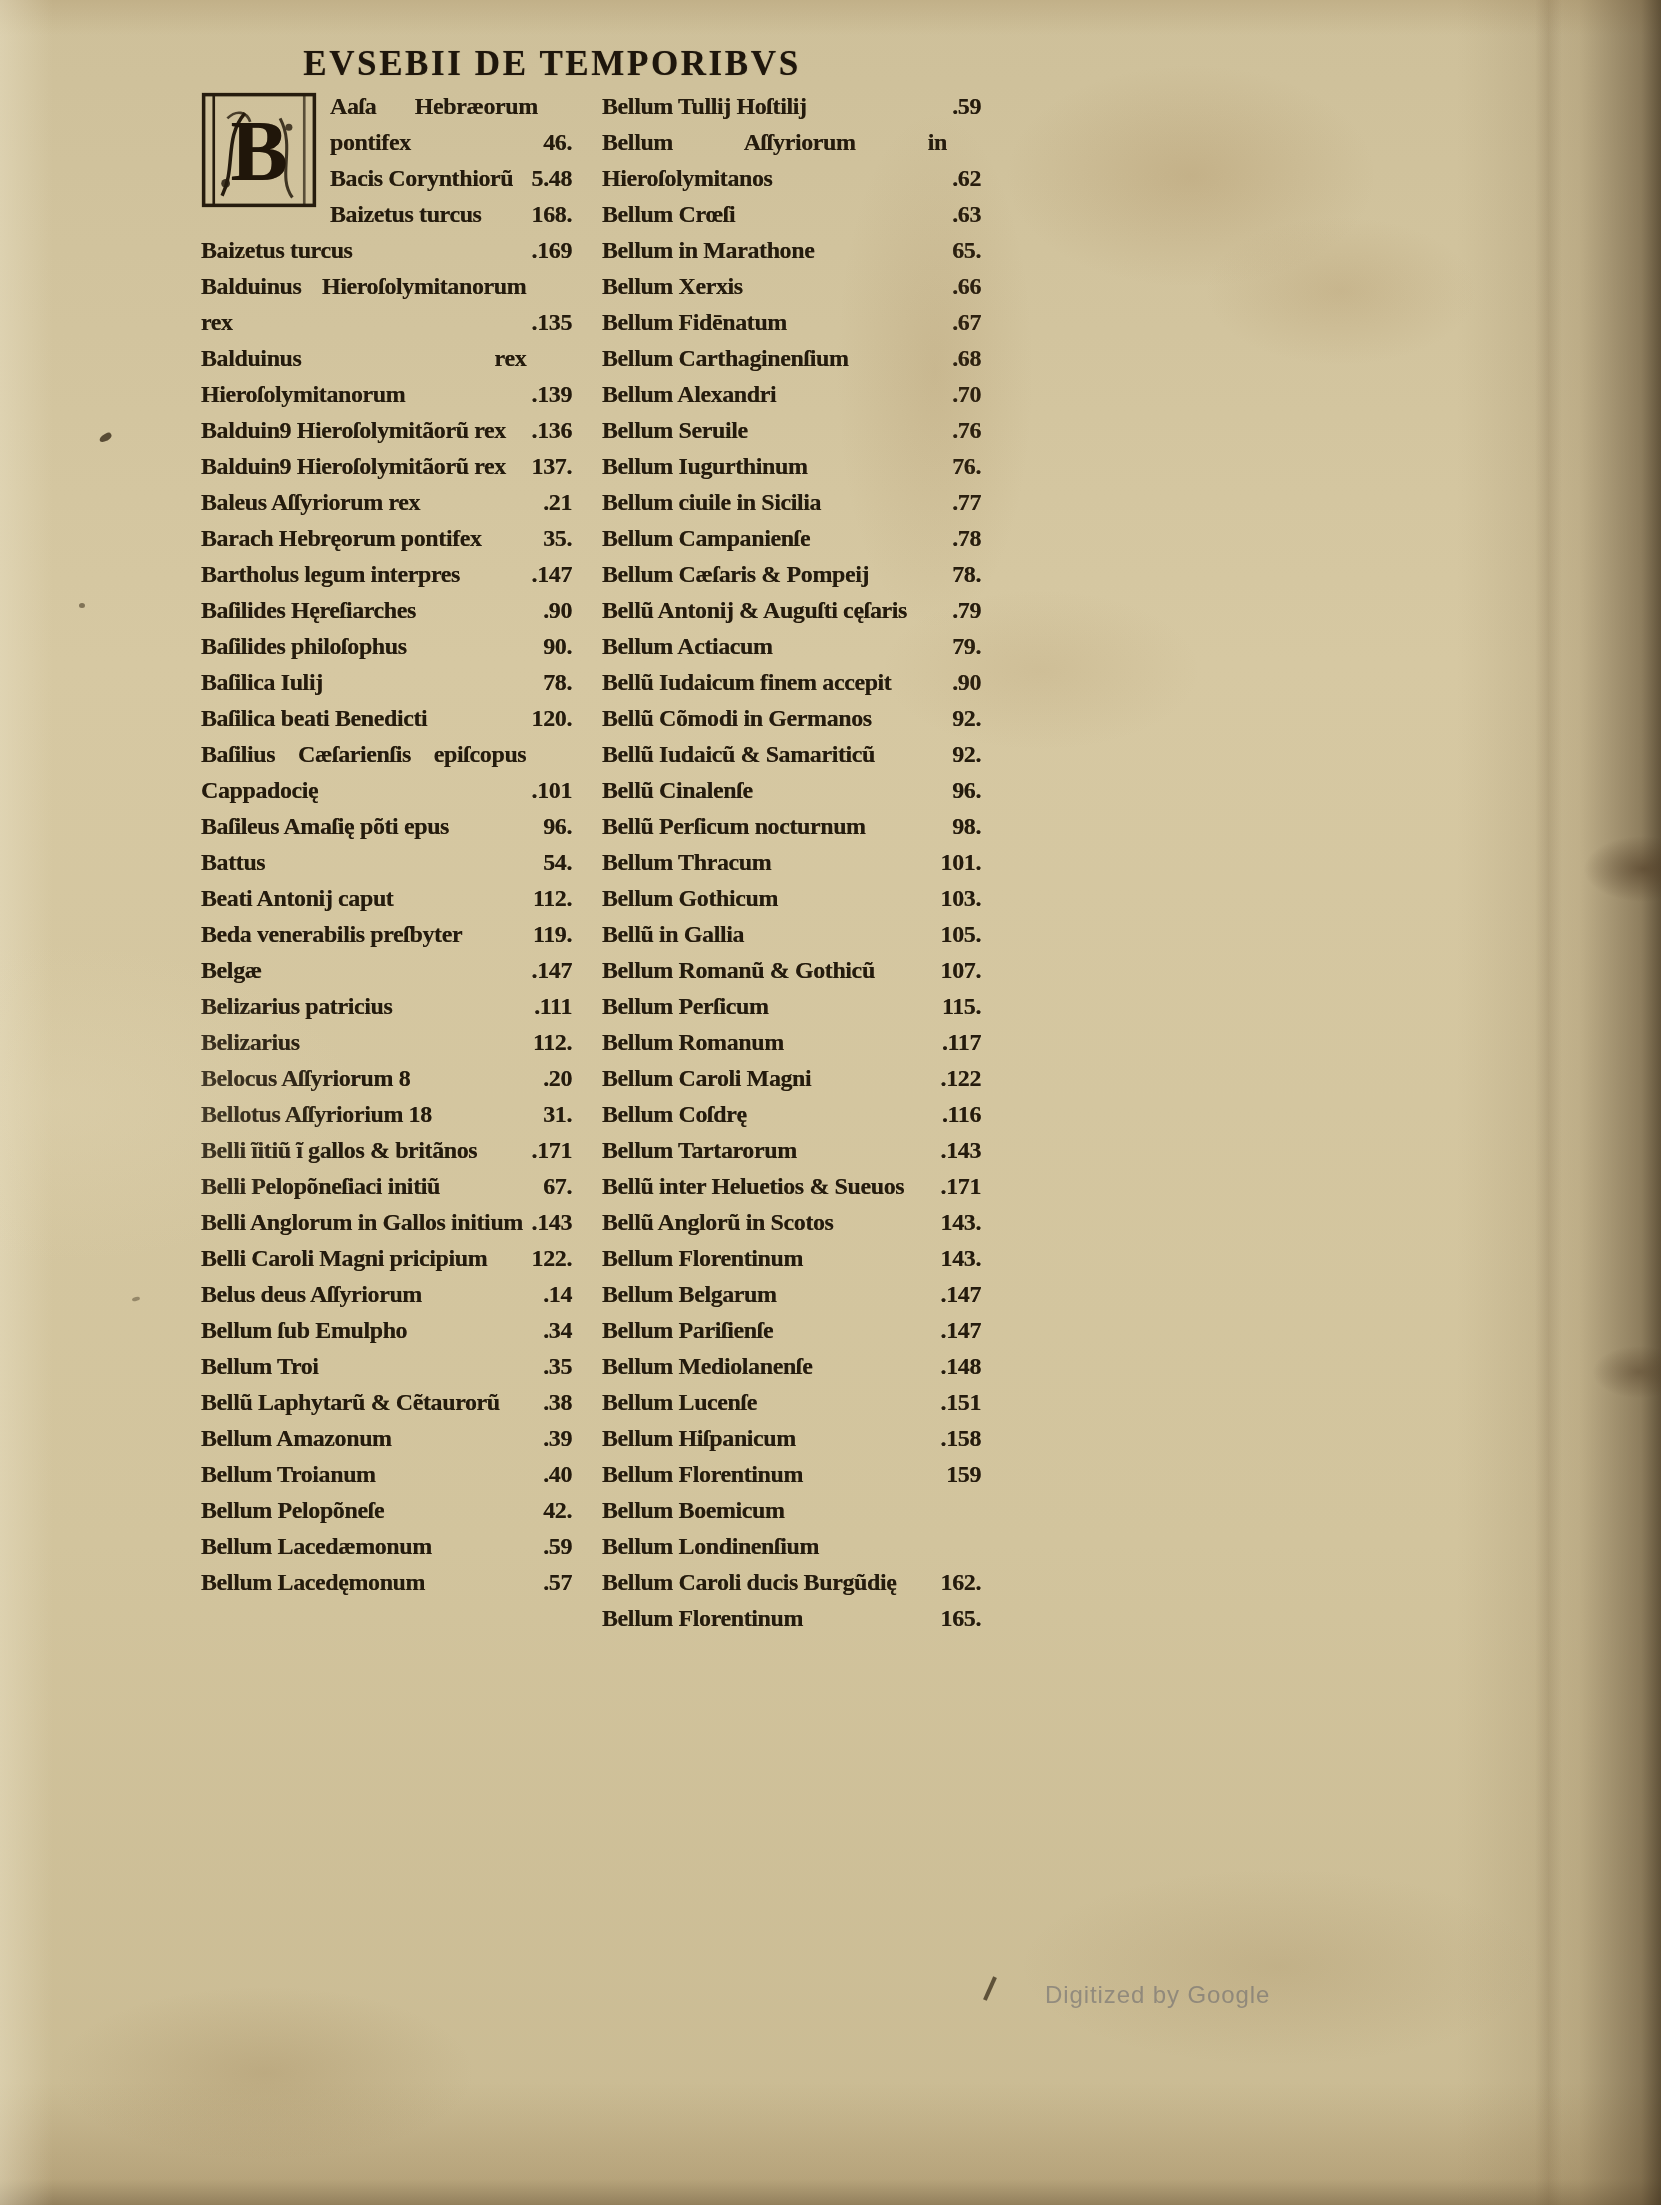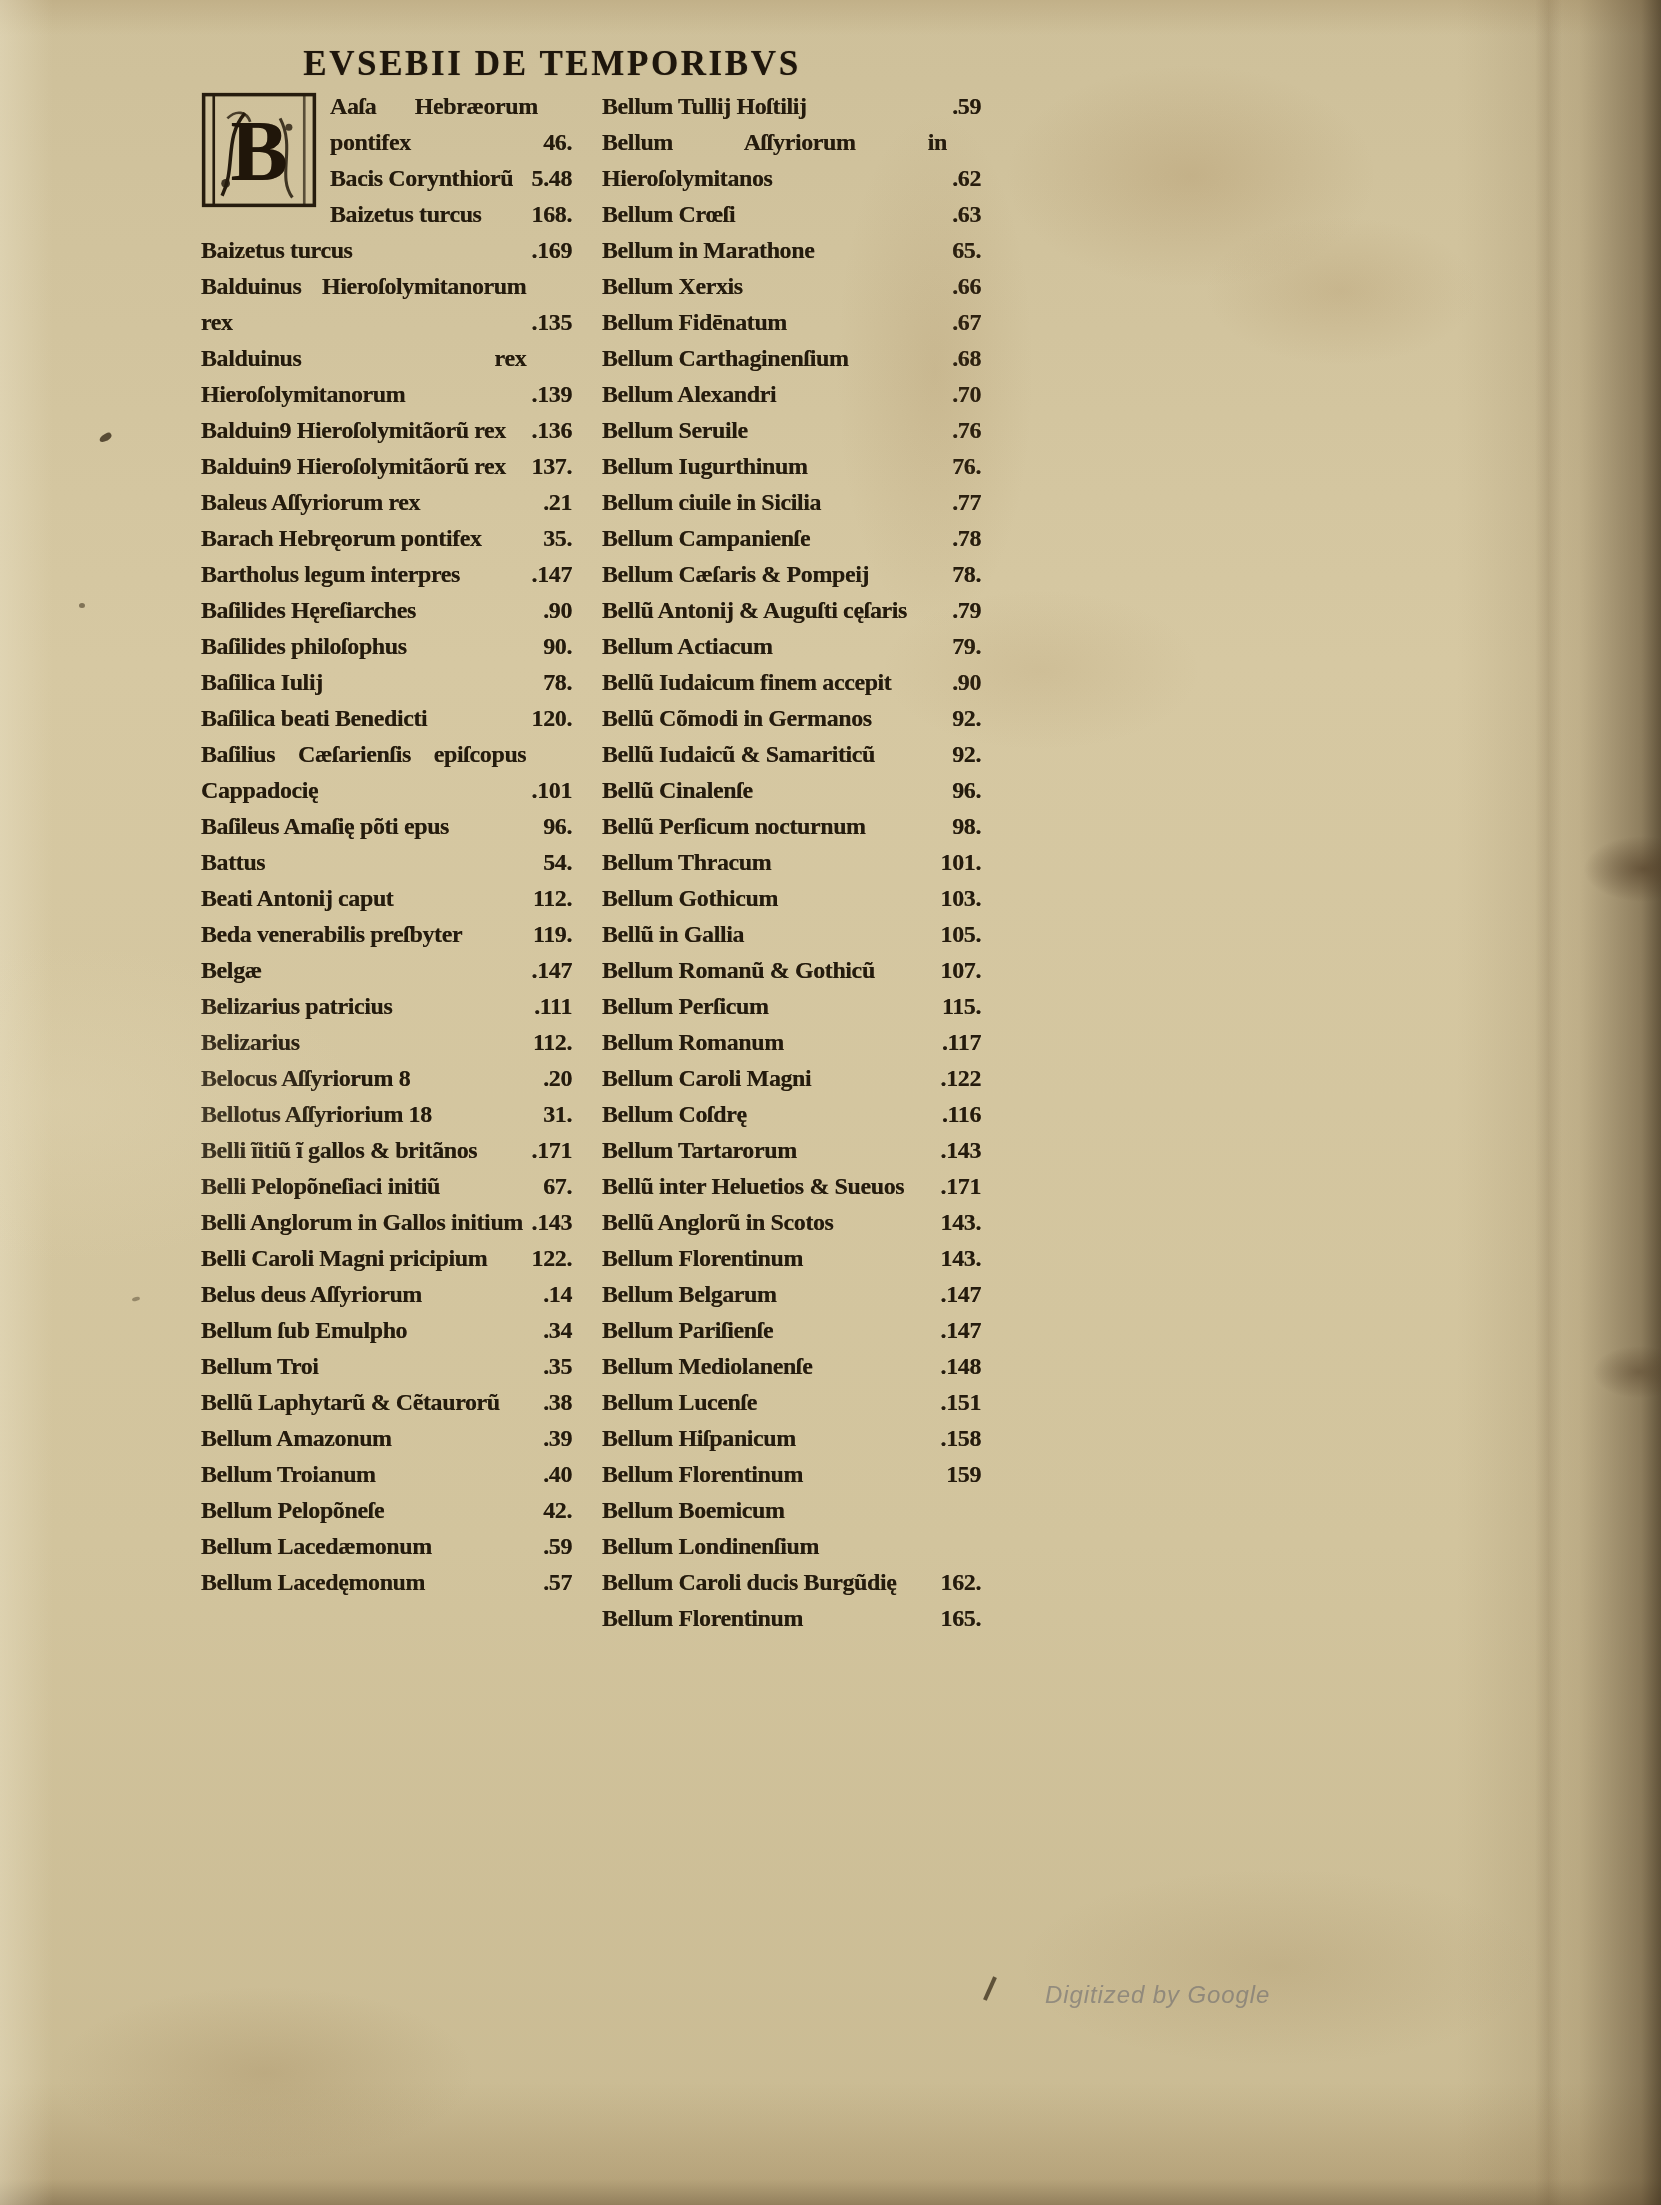--- a/index.html
+++ b/index.html
@@ -61,21 +61,21 @@
   .epage{white-space:nowrap;margin-left:5.3px;}
   
   .col-left > .entry:nth-child(-n+4){margin-left:129px;}
   .dropcap{
     position:absolute;left:0;top:3.5px;width:116px;height:116px;
   }
   .dropcap svg{display:block;width:100%;height:100%;}
   .watermark{
     position:absolute;left:1045px;top:1981px;z-index:6;
     font-family:"Liberation Sans",sans-serif;font-size:24px;
-    color:rgba(100,100,108,0.55);letter-spacing:0.9px;font-style:italic;
+    color:rgba(100,100,108,0.55);letter-spacing:0.9px;
   }
 </style>
 </head>
 <body>
 
 <div class="page">
 
   <div class="header">EVSEBII DE TEMPORIBVS</div>
 
   <div class="textblock">

